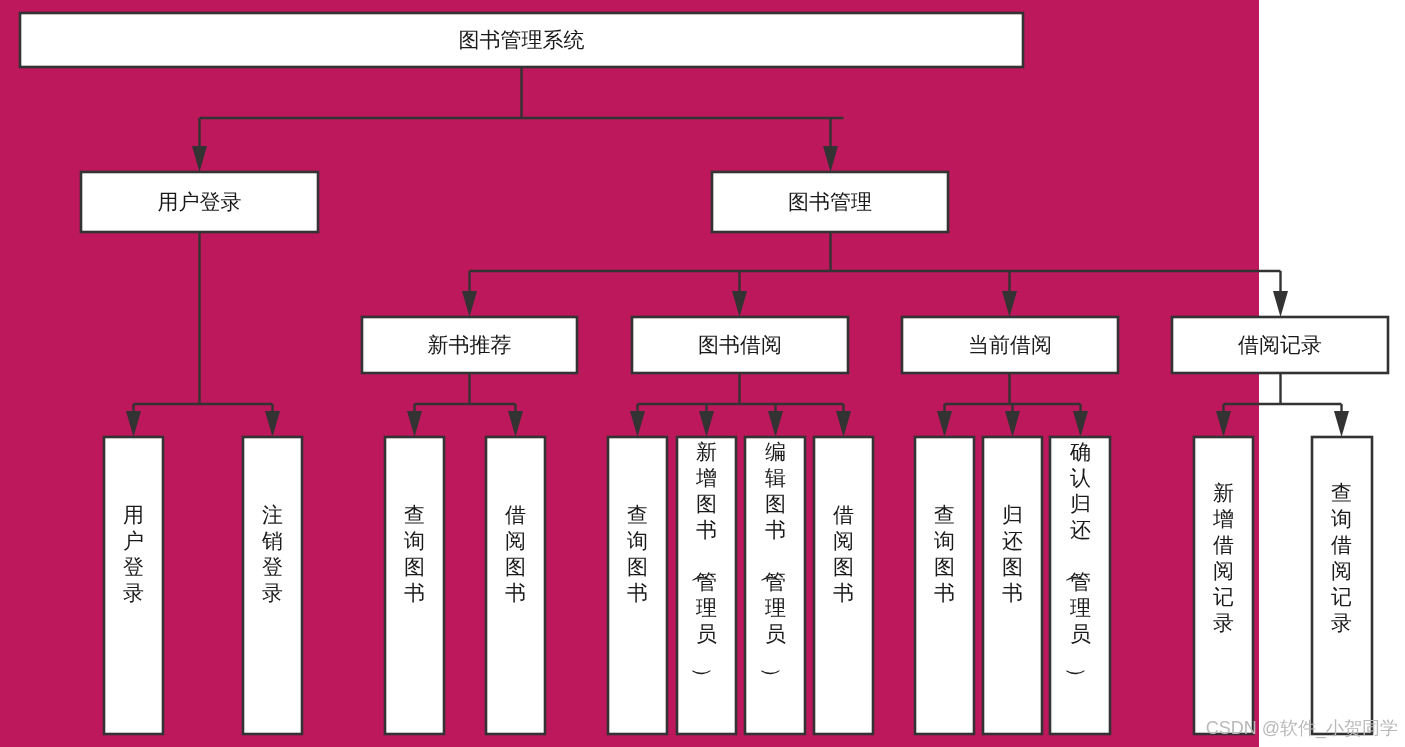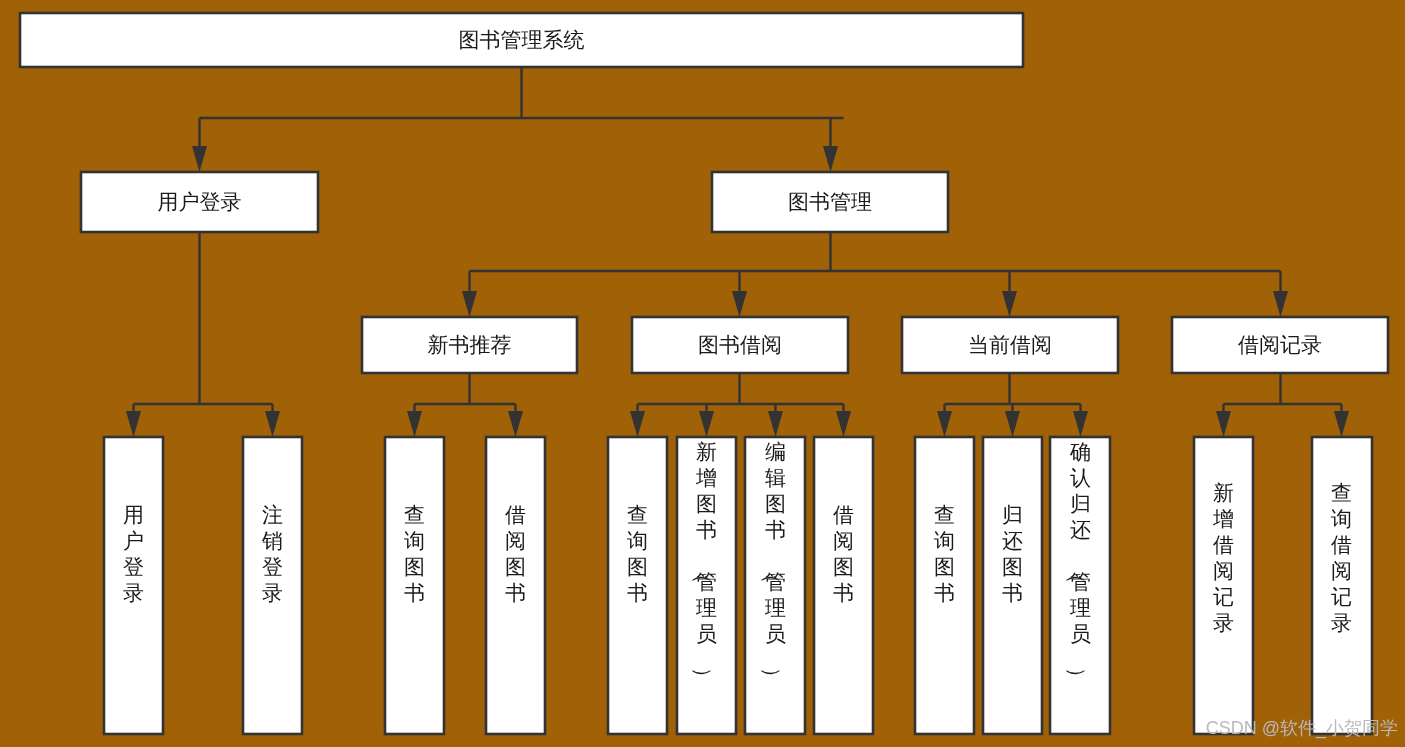--- a/index.html
+++ b/index.html
@@ -9,23 +9,23 @@
     background: #ffffff;
   }
   body {
     width: 1405px;
     height: 747px;
     overflow: hidden;
     font-family: "Liberation Sans", "DejaVu Sans", sans-serif;
   }
   #diagram-root {
     position: relative;
-    width: 1405px;
+    width: 1259px;
     height: 747px;
-    background: #a16207;
+    background: #be185d;
   }
   svg.diagram-canvas {
     position: absolute;
     left: 0;
     top: 0;
     width: 1405px;
     height: 747px;
     display: block;
   }
   .node-rect {

